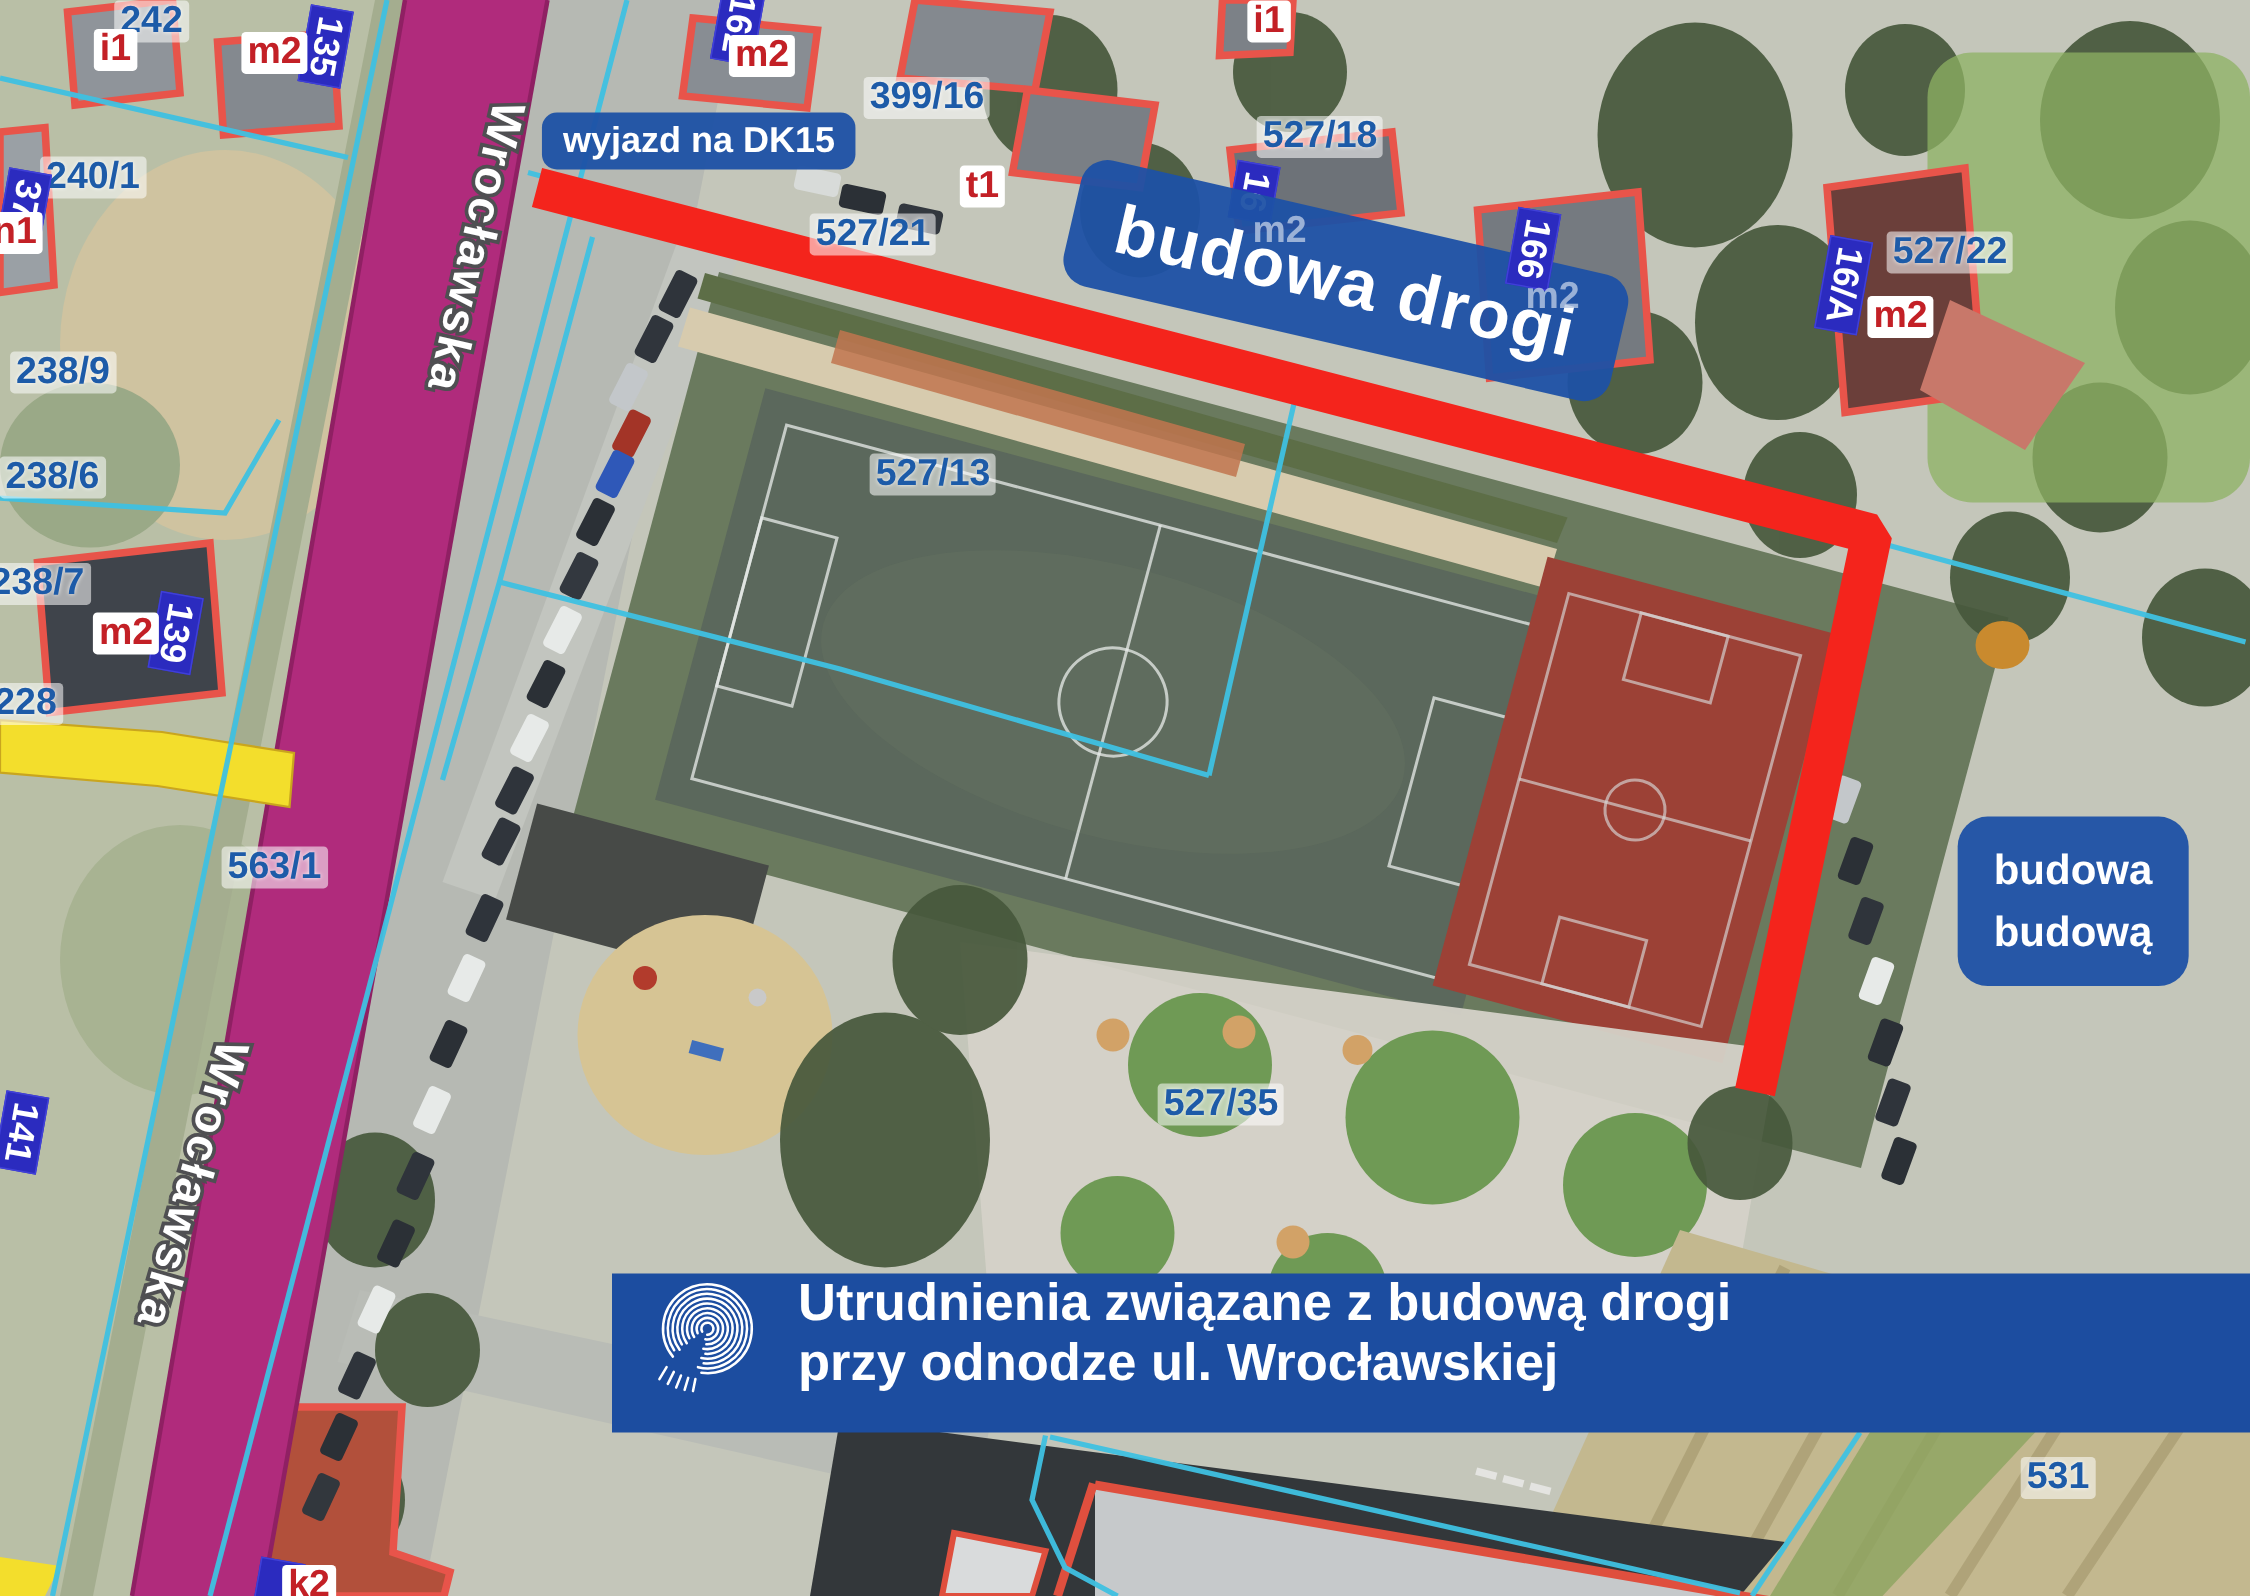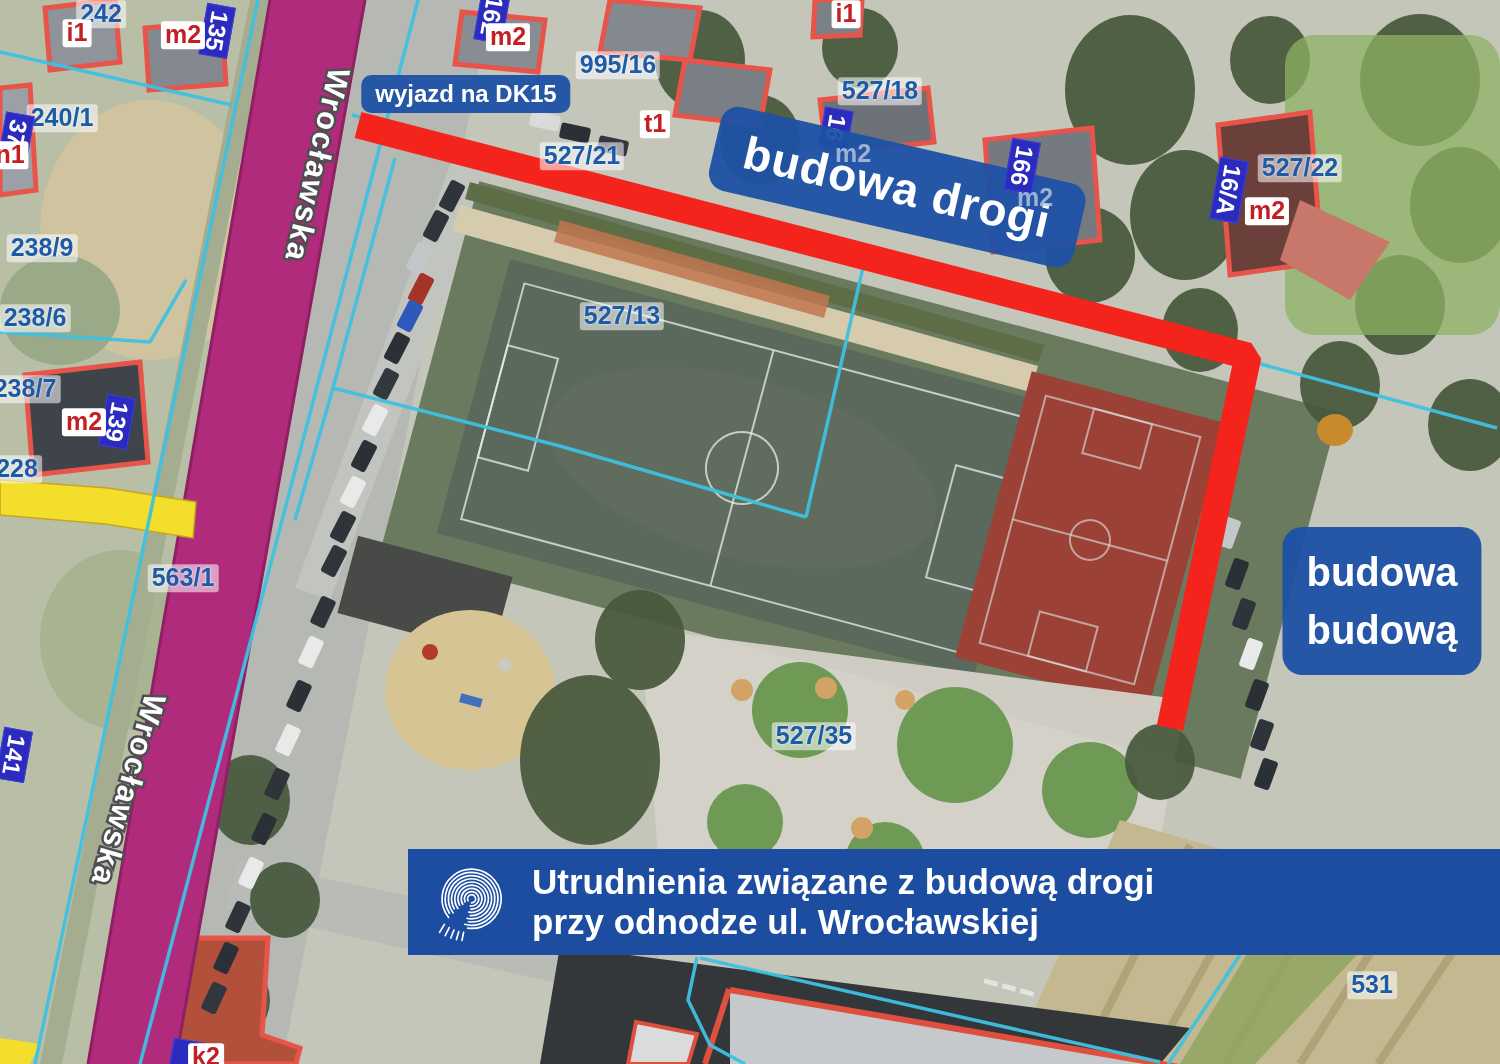--- a/index.html
+++ b/index.html
@@ -20,24 +20,24 @@
       padding:0 4px;border-radius:3px;line-height:1.1;}
   .ghost{background:transparent;color:#b9c9e4;opacity:.8;text-shadow:none;z-index:19;}
   
   .street{color:#fff;font-weight:bold;font-size:31px;letter-spacing:2px;z-index:17;
       -webkit-text-stroke:5px #4f4f52;paint-order:stroke fill;}
   
   .callout{background:rgba(29,81,165,.95);color:#fff;font-weight:bold;z-index:15;
       border-radius:10px;text-align:center;}
   .co-exit{font-size:24px;padding:5px 14px;}
   .co-road{font-size:46px;padding:16px 30px;border-radius:18px;letter-spacing:1px;}
-  .co-nursery{font-size:40px;padding:16px 24px;border-radius:20px;line-height:1.45;}
+  .co-nursery{font-size:28px;padding:16px 24px;border-radius:20px;line-height:1.45;}
   
   #banner{position:absolute;left:408px;top:849px;width:1092px;height:106px;
-      background:#1c4da0;z-index:30;display:flex;align-items:center;}
+      background:#1c4da0;z-index:30;display:flex;align-items:flex-start;}
   #banner .logo{width:80px;height:80px;margin-left:22px;flex:0 0 auto;}
   #banner .txt{margin-left:22px;color:#fff;font-weight:bold;font-size:35px;line-height:1.13;}
 </style>
 </head>
 <body>
 
 <div id="stage">
 <svg width="1500" height="1064" viewBox="0 0 1500 1064">
 
   <rect x="0" y="0" width="1500" height="1064" fill="#c4c6ba"></rect>
@@ -294,21 +294,21 @@
 </div>
 
 <div class="abs pl" style="left:101px;top:14px">242</div>
 <div class="abs pl" style="left:62px;top:118px">240/1</div>
 <div class="abs pl" style="left:42px;top:248px">238/9</div>
 <div class="abs pl" style="left:35px;top:318px">238/6</div>
 <div class="abs pl" style="left:25px;top:389px">238/7</div>
 <div class="abs pl" style="left:17px;top:469px">228</div>
 <div class="abs pl" style="left:183px;top:578px">563/1</div>
 <div class="abs pl" style="left:582px;top:156px">527/21</div>
-<div class="abs pl" style="left:618px;top:65px">995/16</div>
+<div class="abs pl" style="left:618px;top:65px">399/16</div>
 <div class="abs pl" style="left:880px;top:91px">527/18</div>
 <div class="abs pl" style="left:622px;top:316px">527/13</div>
 <div class="abs pl" style="left:1300px;top:168px">527/22</div>
 <div class="abs pl" style="left:814px;top:736px">527/35</div>
 <div class="abs pl" style="left:1372px;top:985px">531</div>
 
 <div class="abs hn" style="left:217px;top:31px;transform:translate(-50%,-50%) rotate(100deg)">135</div>
 <div class="abs hn" style="left:492px;top:16px;transform:translate(-50%,-50%) rotate(100deg)">162</div>
 <div class="abs hn" style="left:836px;top:128px;transform:translate(-50%,-50%) rotate(100deg);z-index:14">16</div>
 <div class="abs hn" style="left:1022px;top:166px;transform:translate(-50%,-50%) rotate(100deg);z-index:19">166</div>

